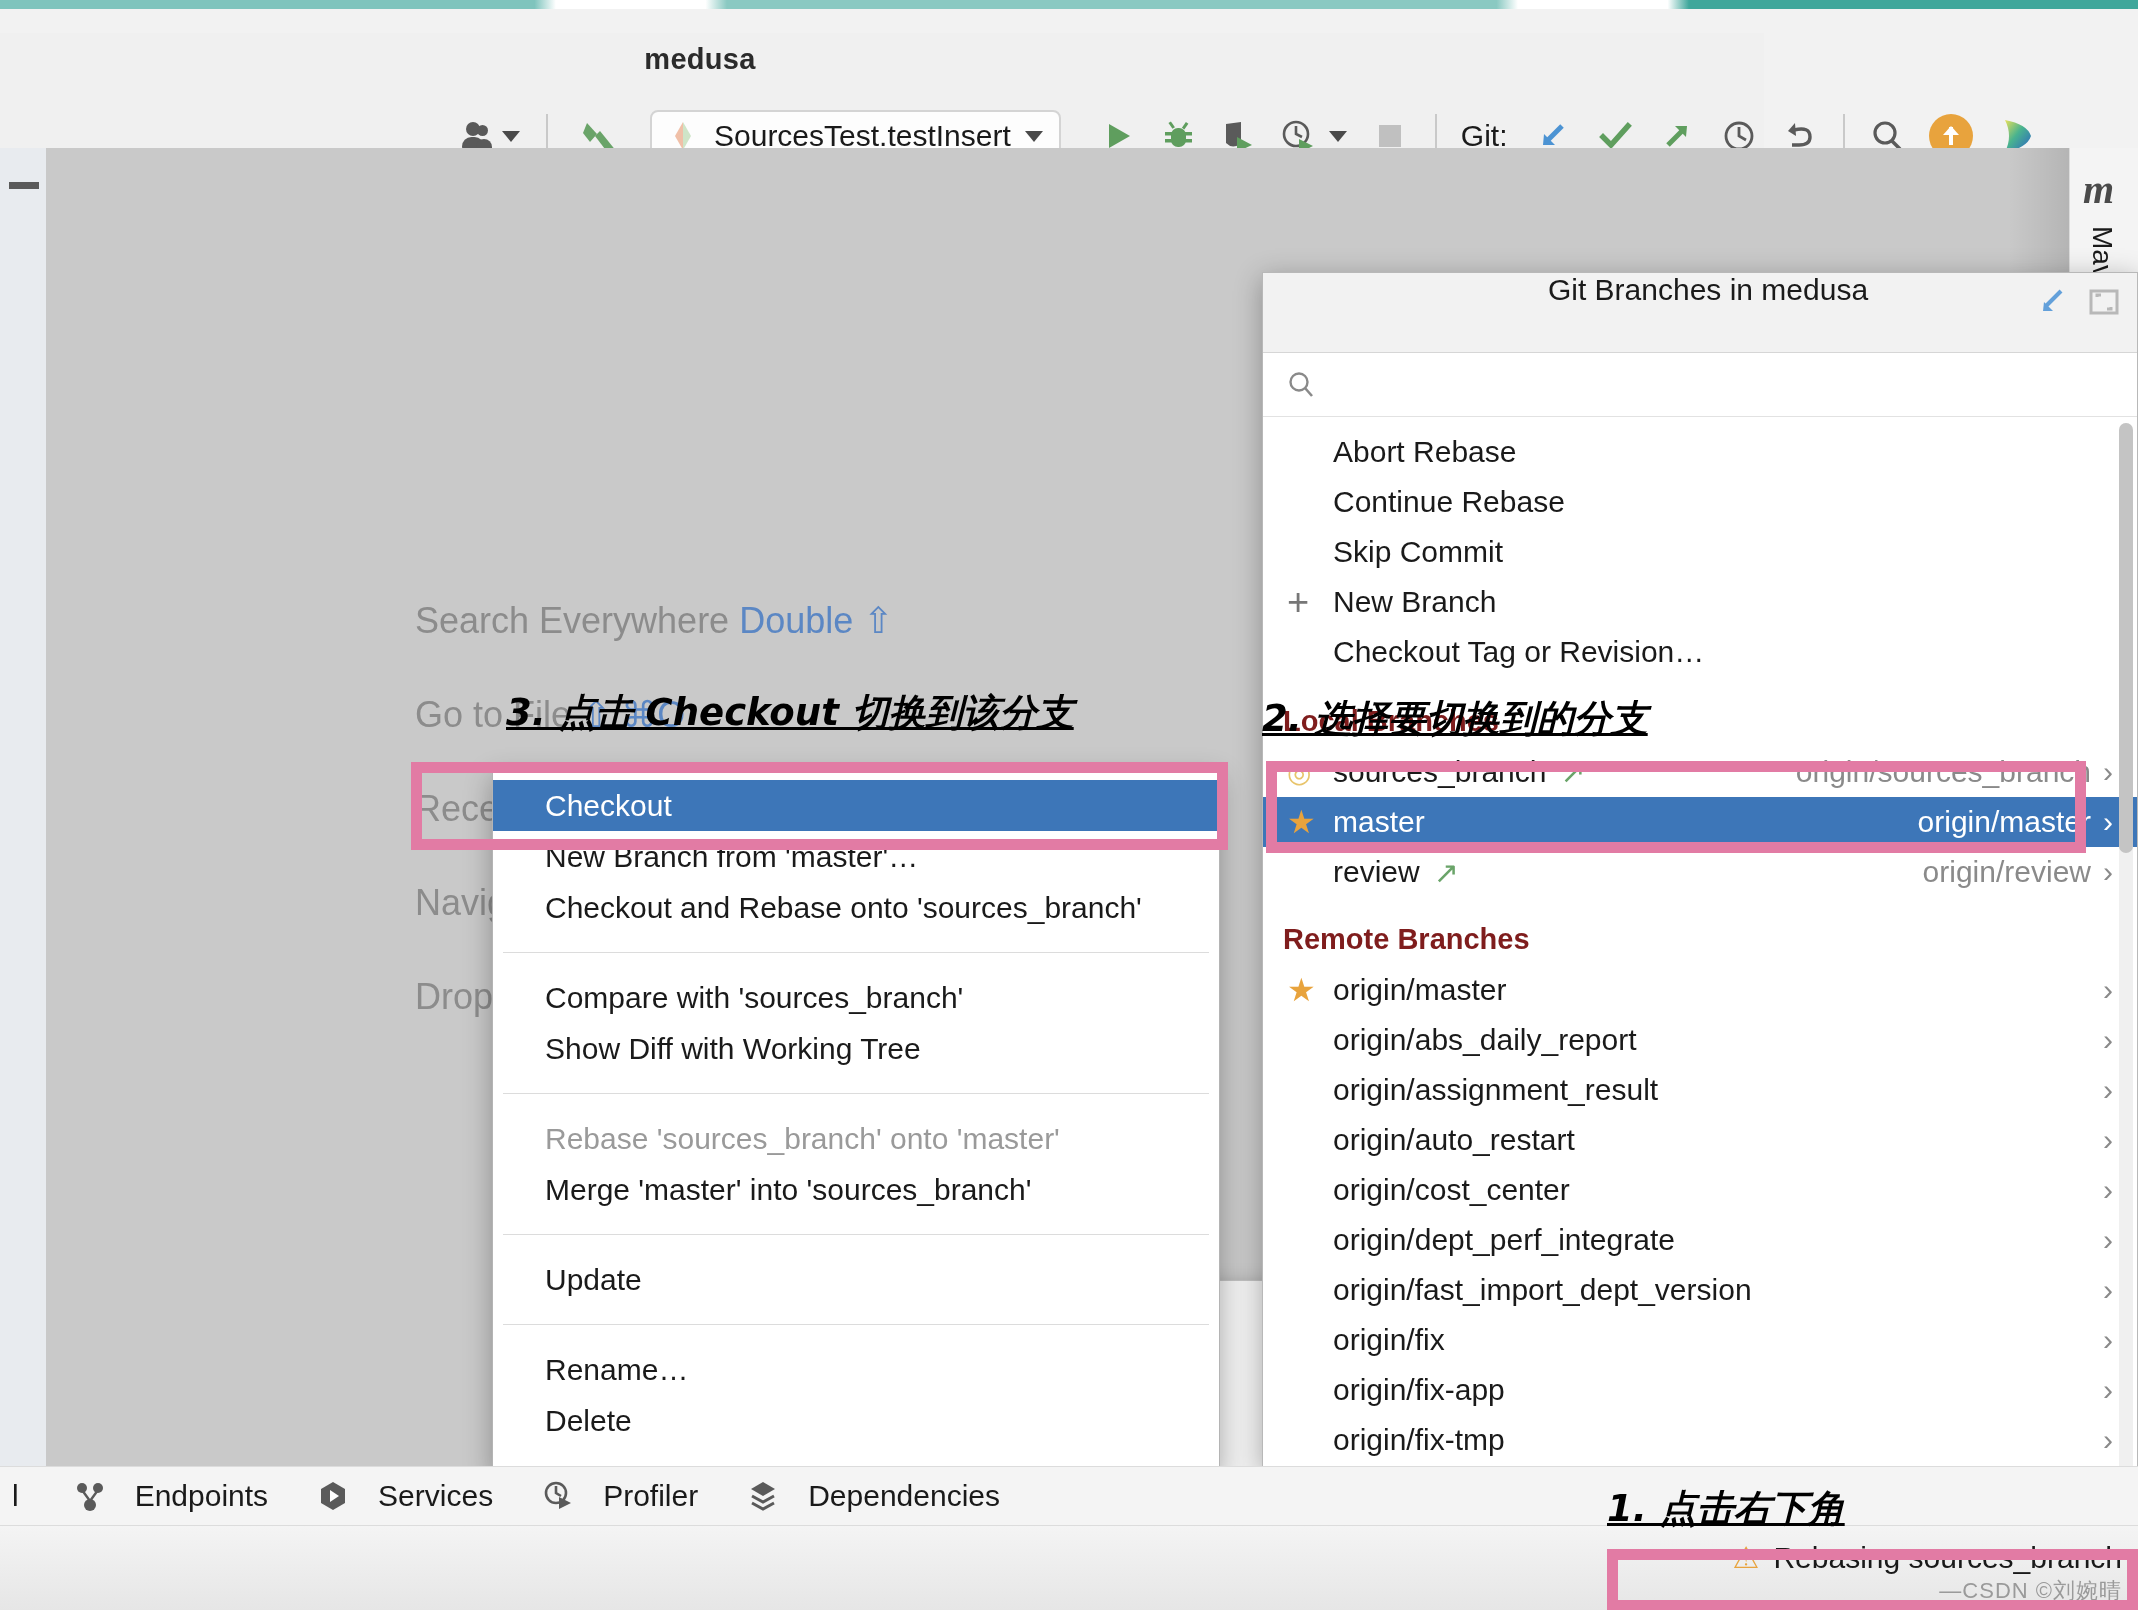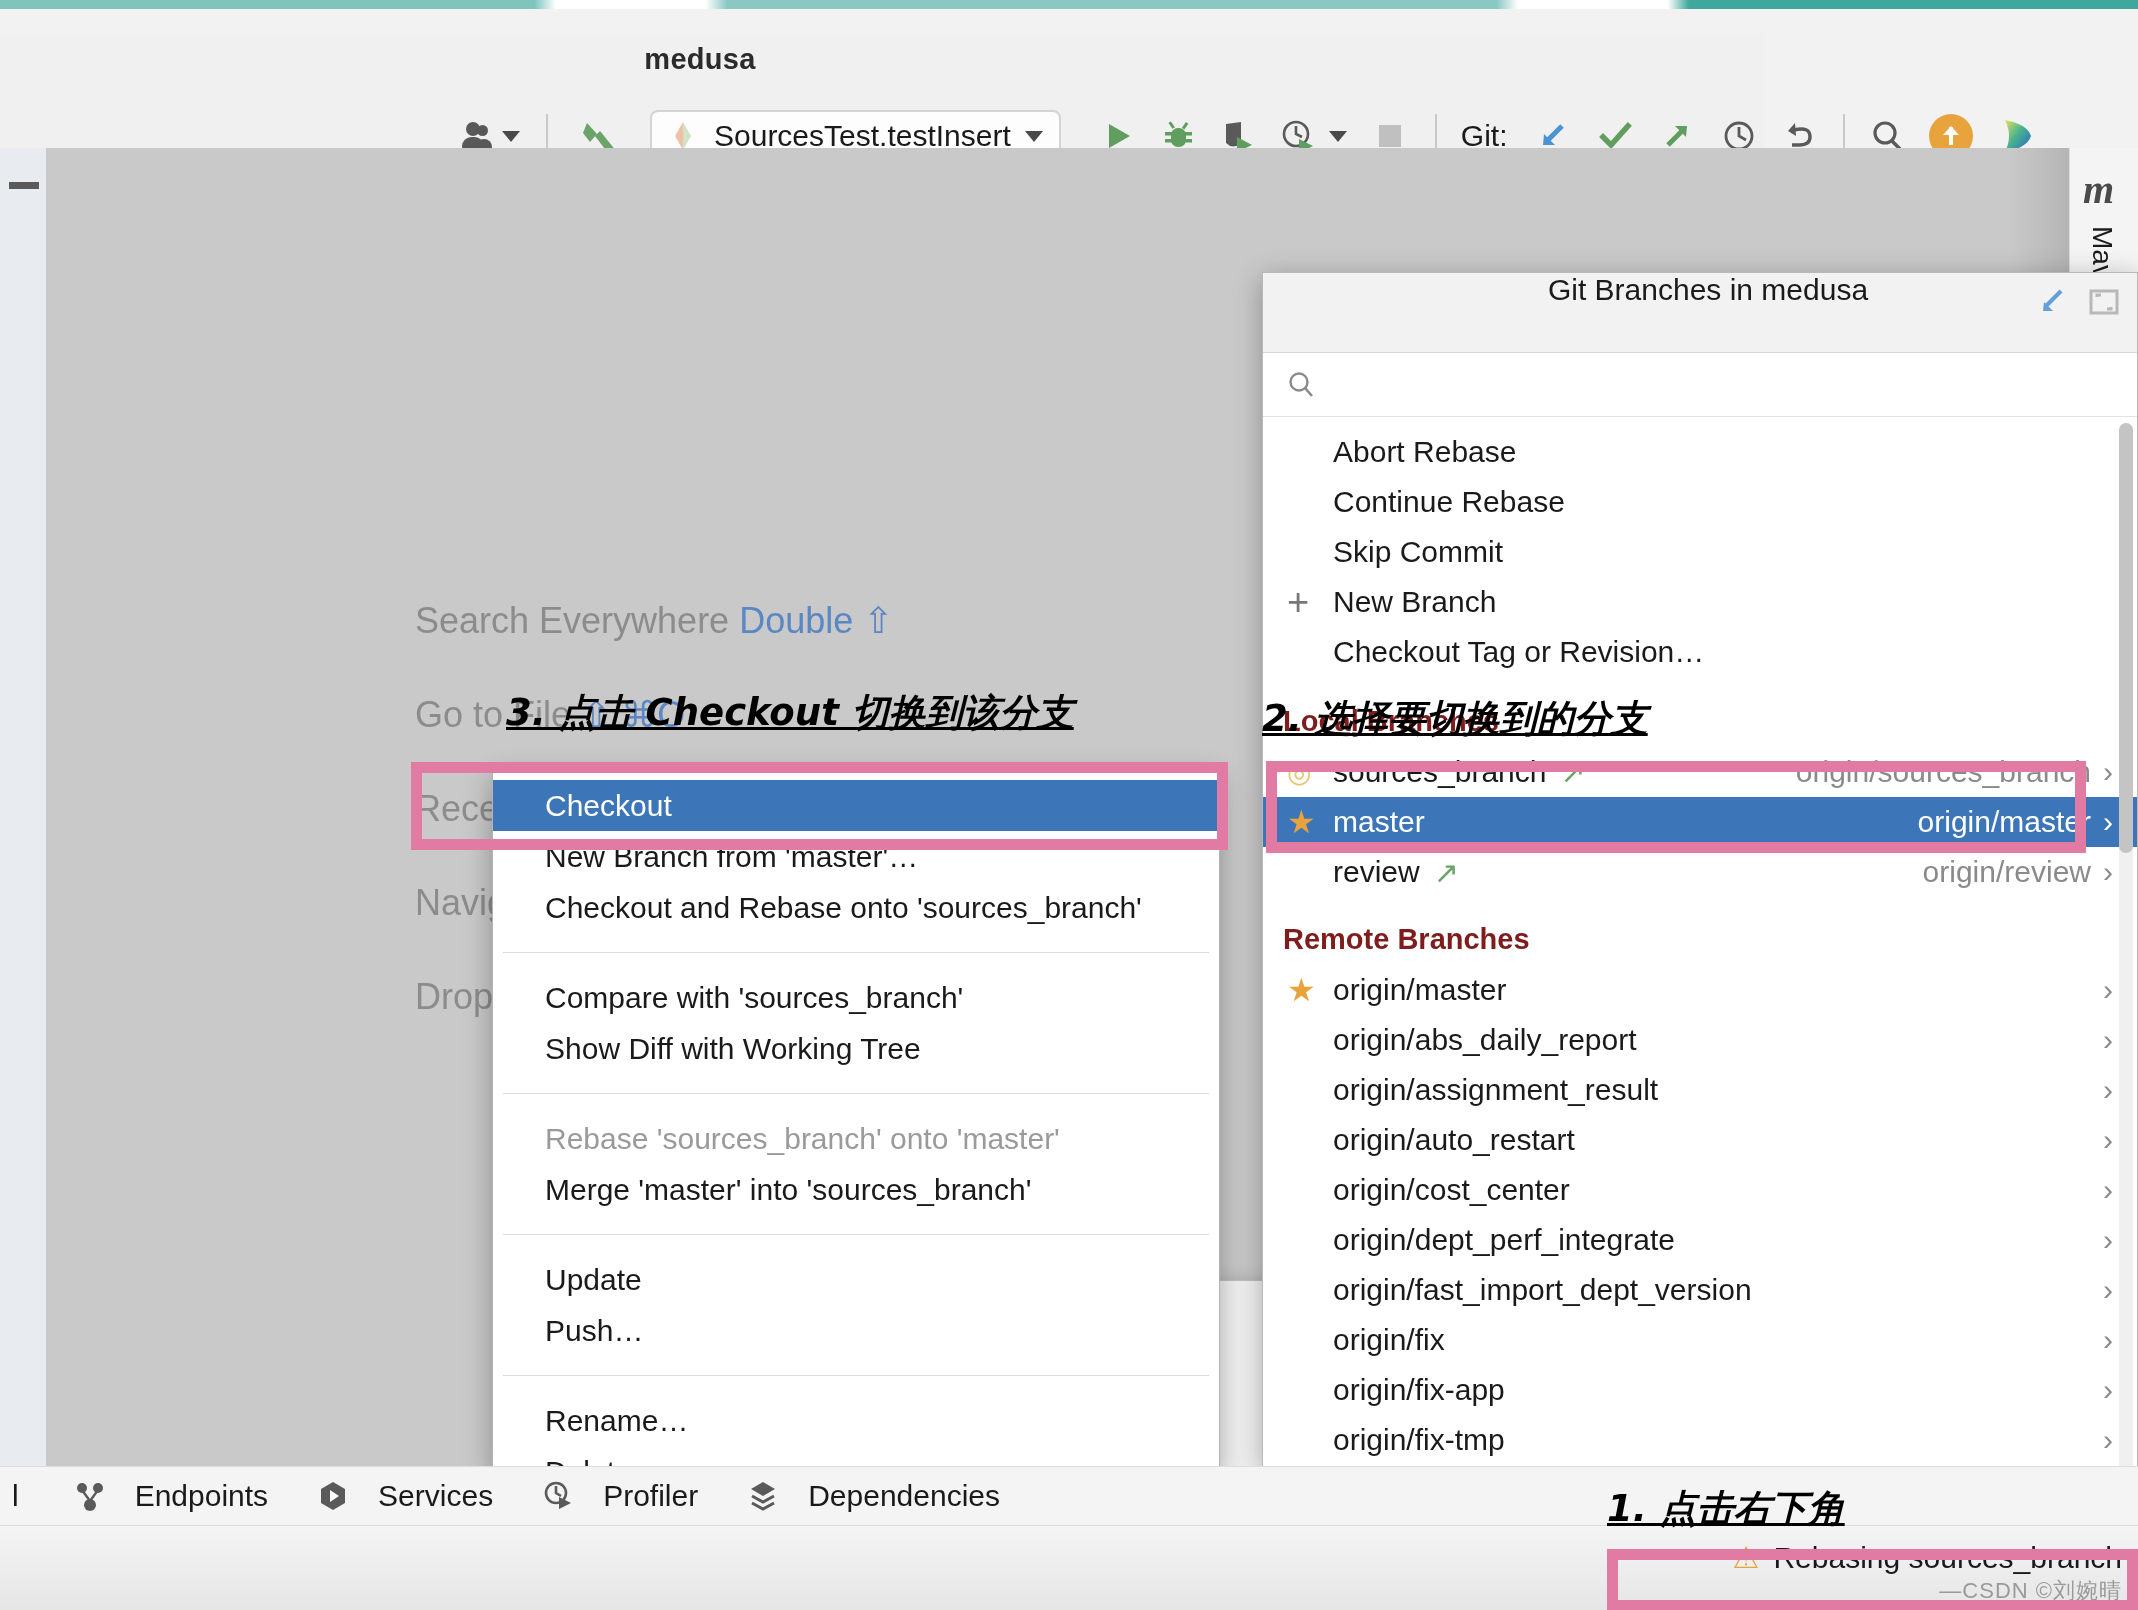--- a/index.html
+++ b/index.html
@@ -564,21 +564,20 @@
     <div class="ctx-item">New Branch from 'master'…</div>
     <div class="ctx-item">Checkout and Rebase onto 'sources_branch'</div>
     <div class="ctx-divider"></div>
     <div class="ctx-item">Compare with 'sources_branch'</div>
     <div class="ctx-item">Show Diff with Working Tree</div>
     <div class="ctx-divider"></div>
     <div class="ctx-item disabled">Rebase 'sources_branch' onto 'master'</div>
     <div class="ctx-item">Merge 'master' into 'sources_branch'</div>
     <div class="ctx-divider"></div>
     <div class="ctx-item">Update</div>
-    <div class="ctx-item">Push…</div>
     <div class="ctx-divider"></div>
     <div class="ctx-item">Rename…</div>
     <div class="ctx-item">Delete</div>
   </div>
 
   <div class="bottom-tabs">
     <span class="bt-edge">l</span>
     <span class="bt-item">
       <svg width="34" height="34" viewBox="0 0 34 34">
         <circle cx="9" cy="9" r="5" fill="#5a5a5a"></circle>

